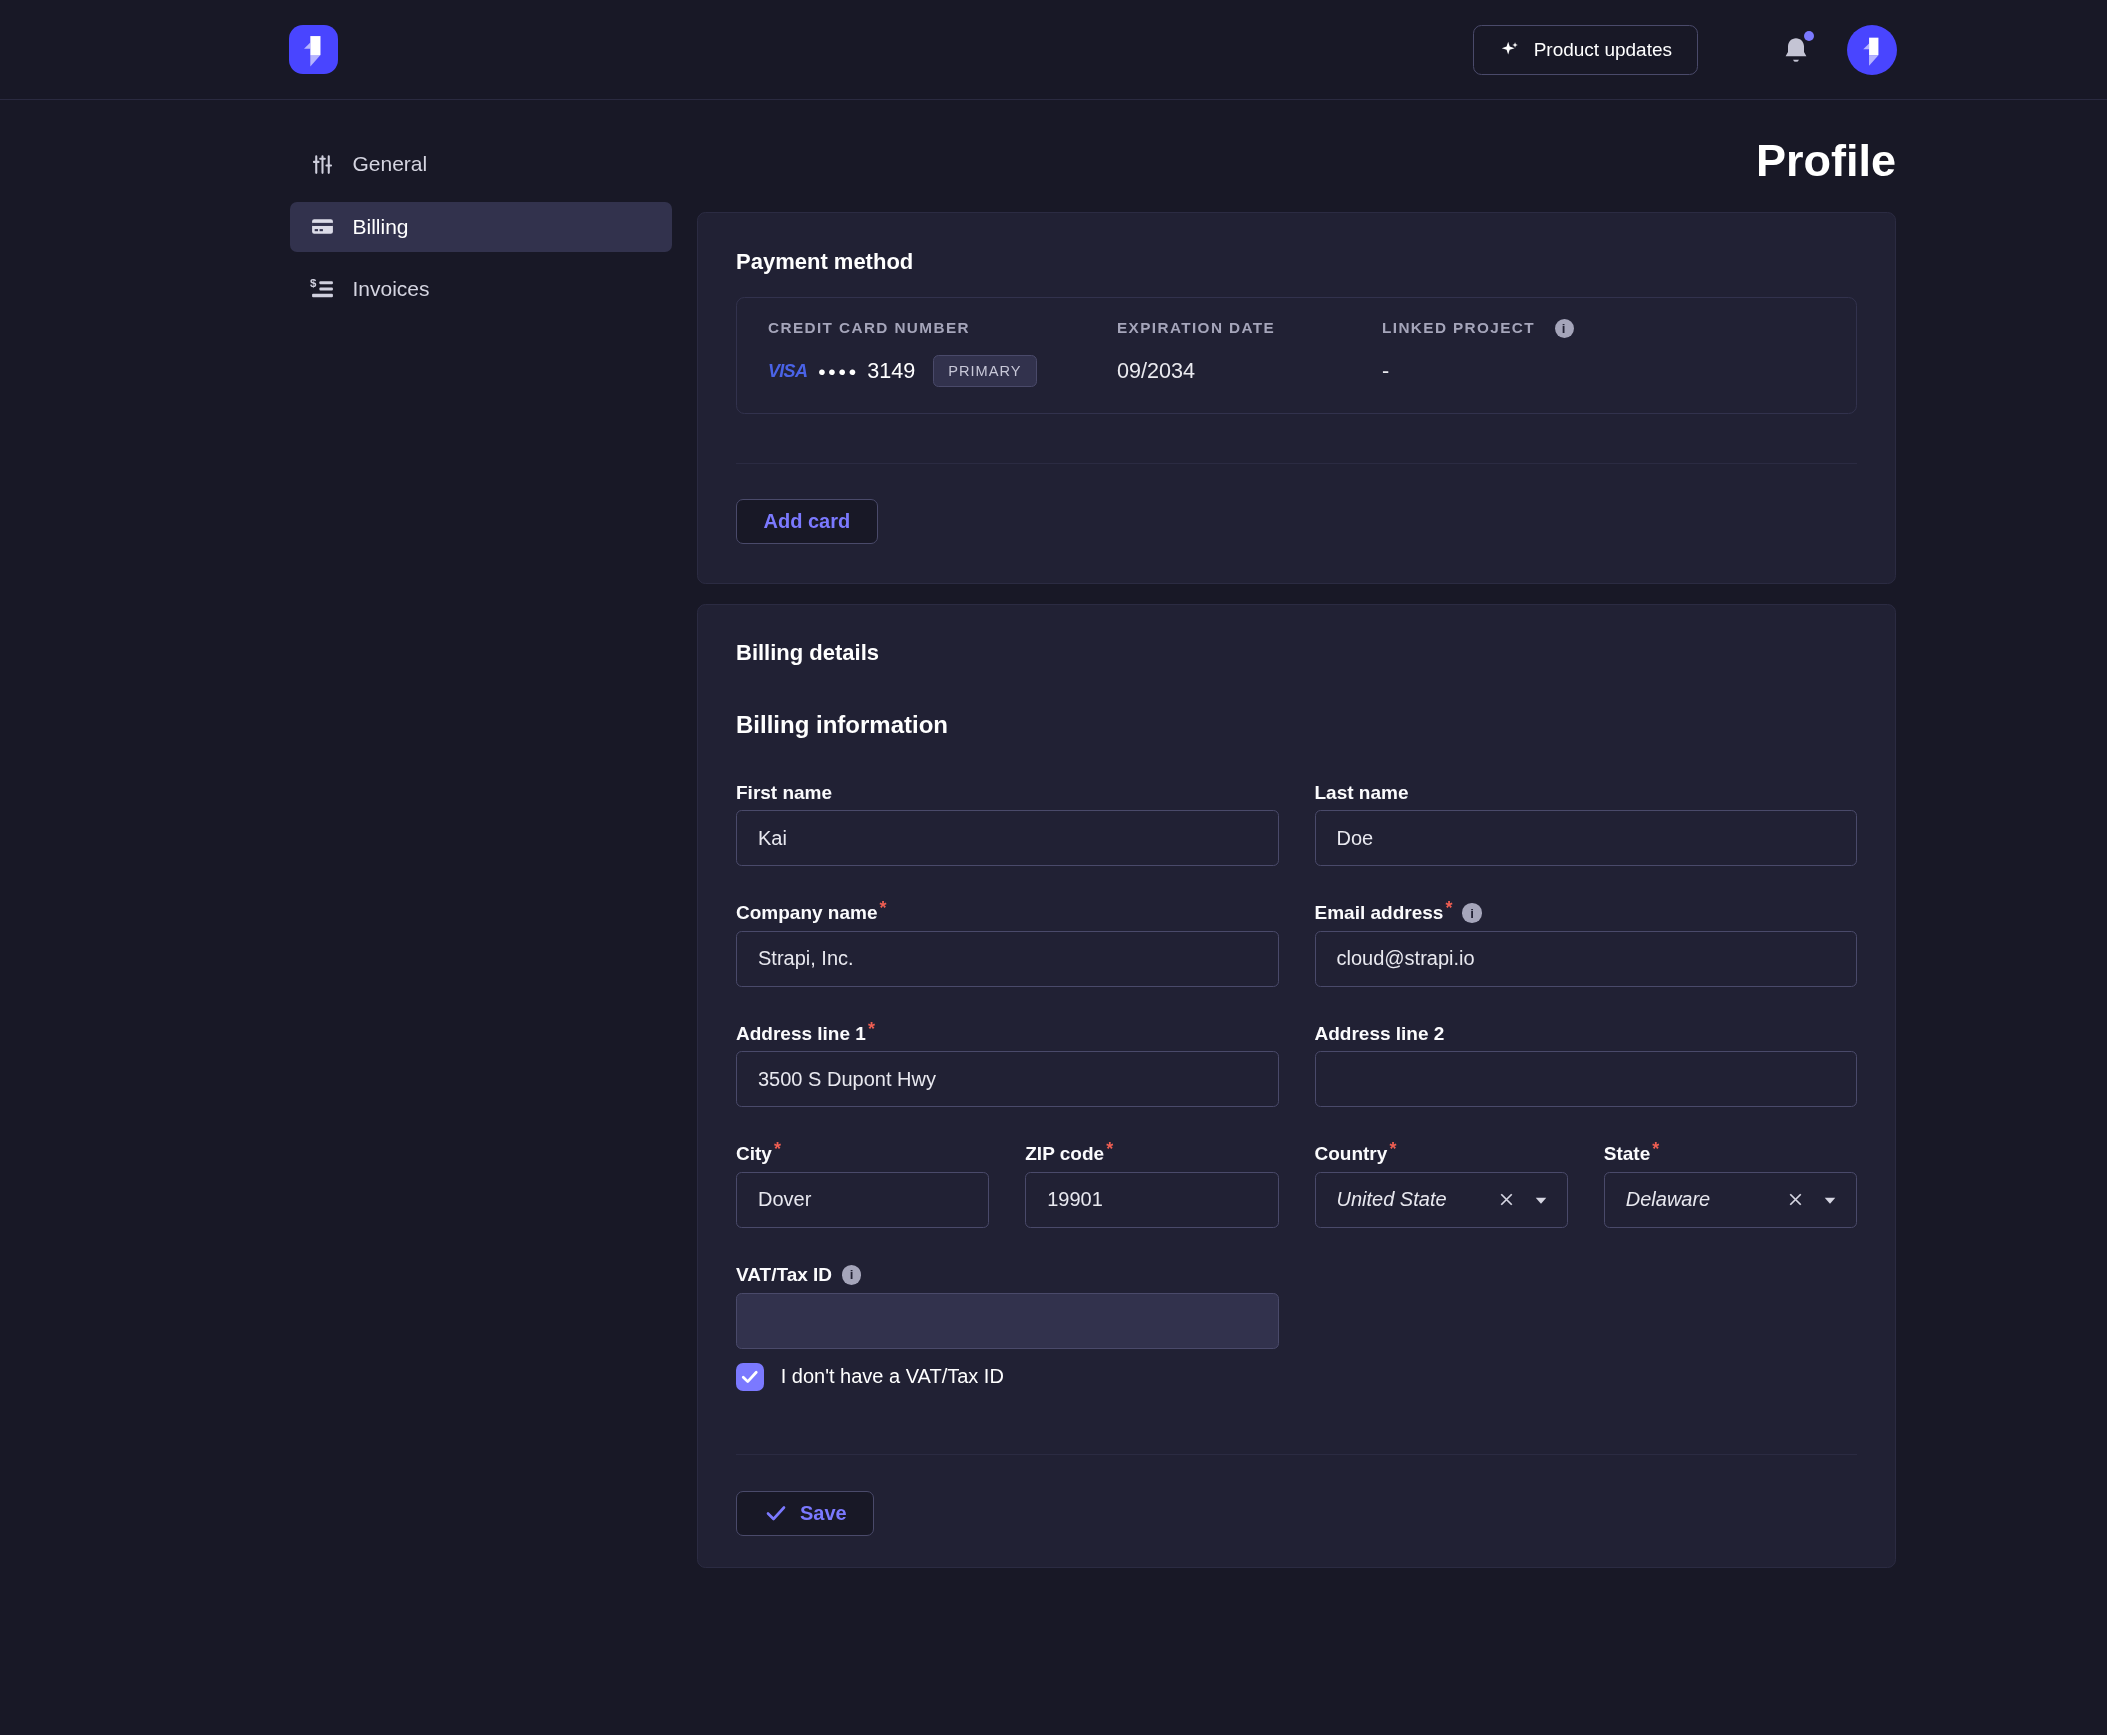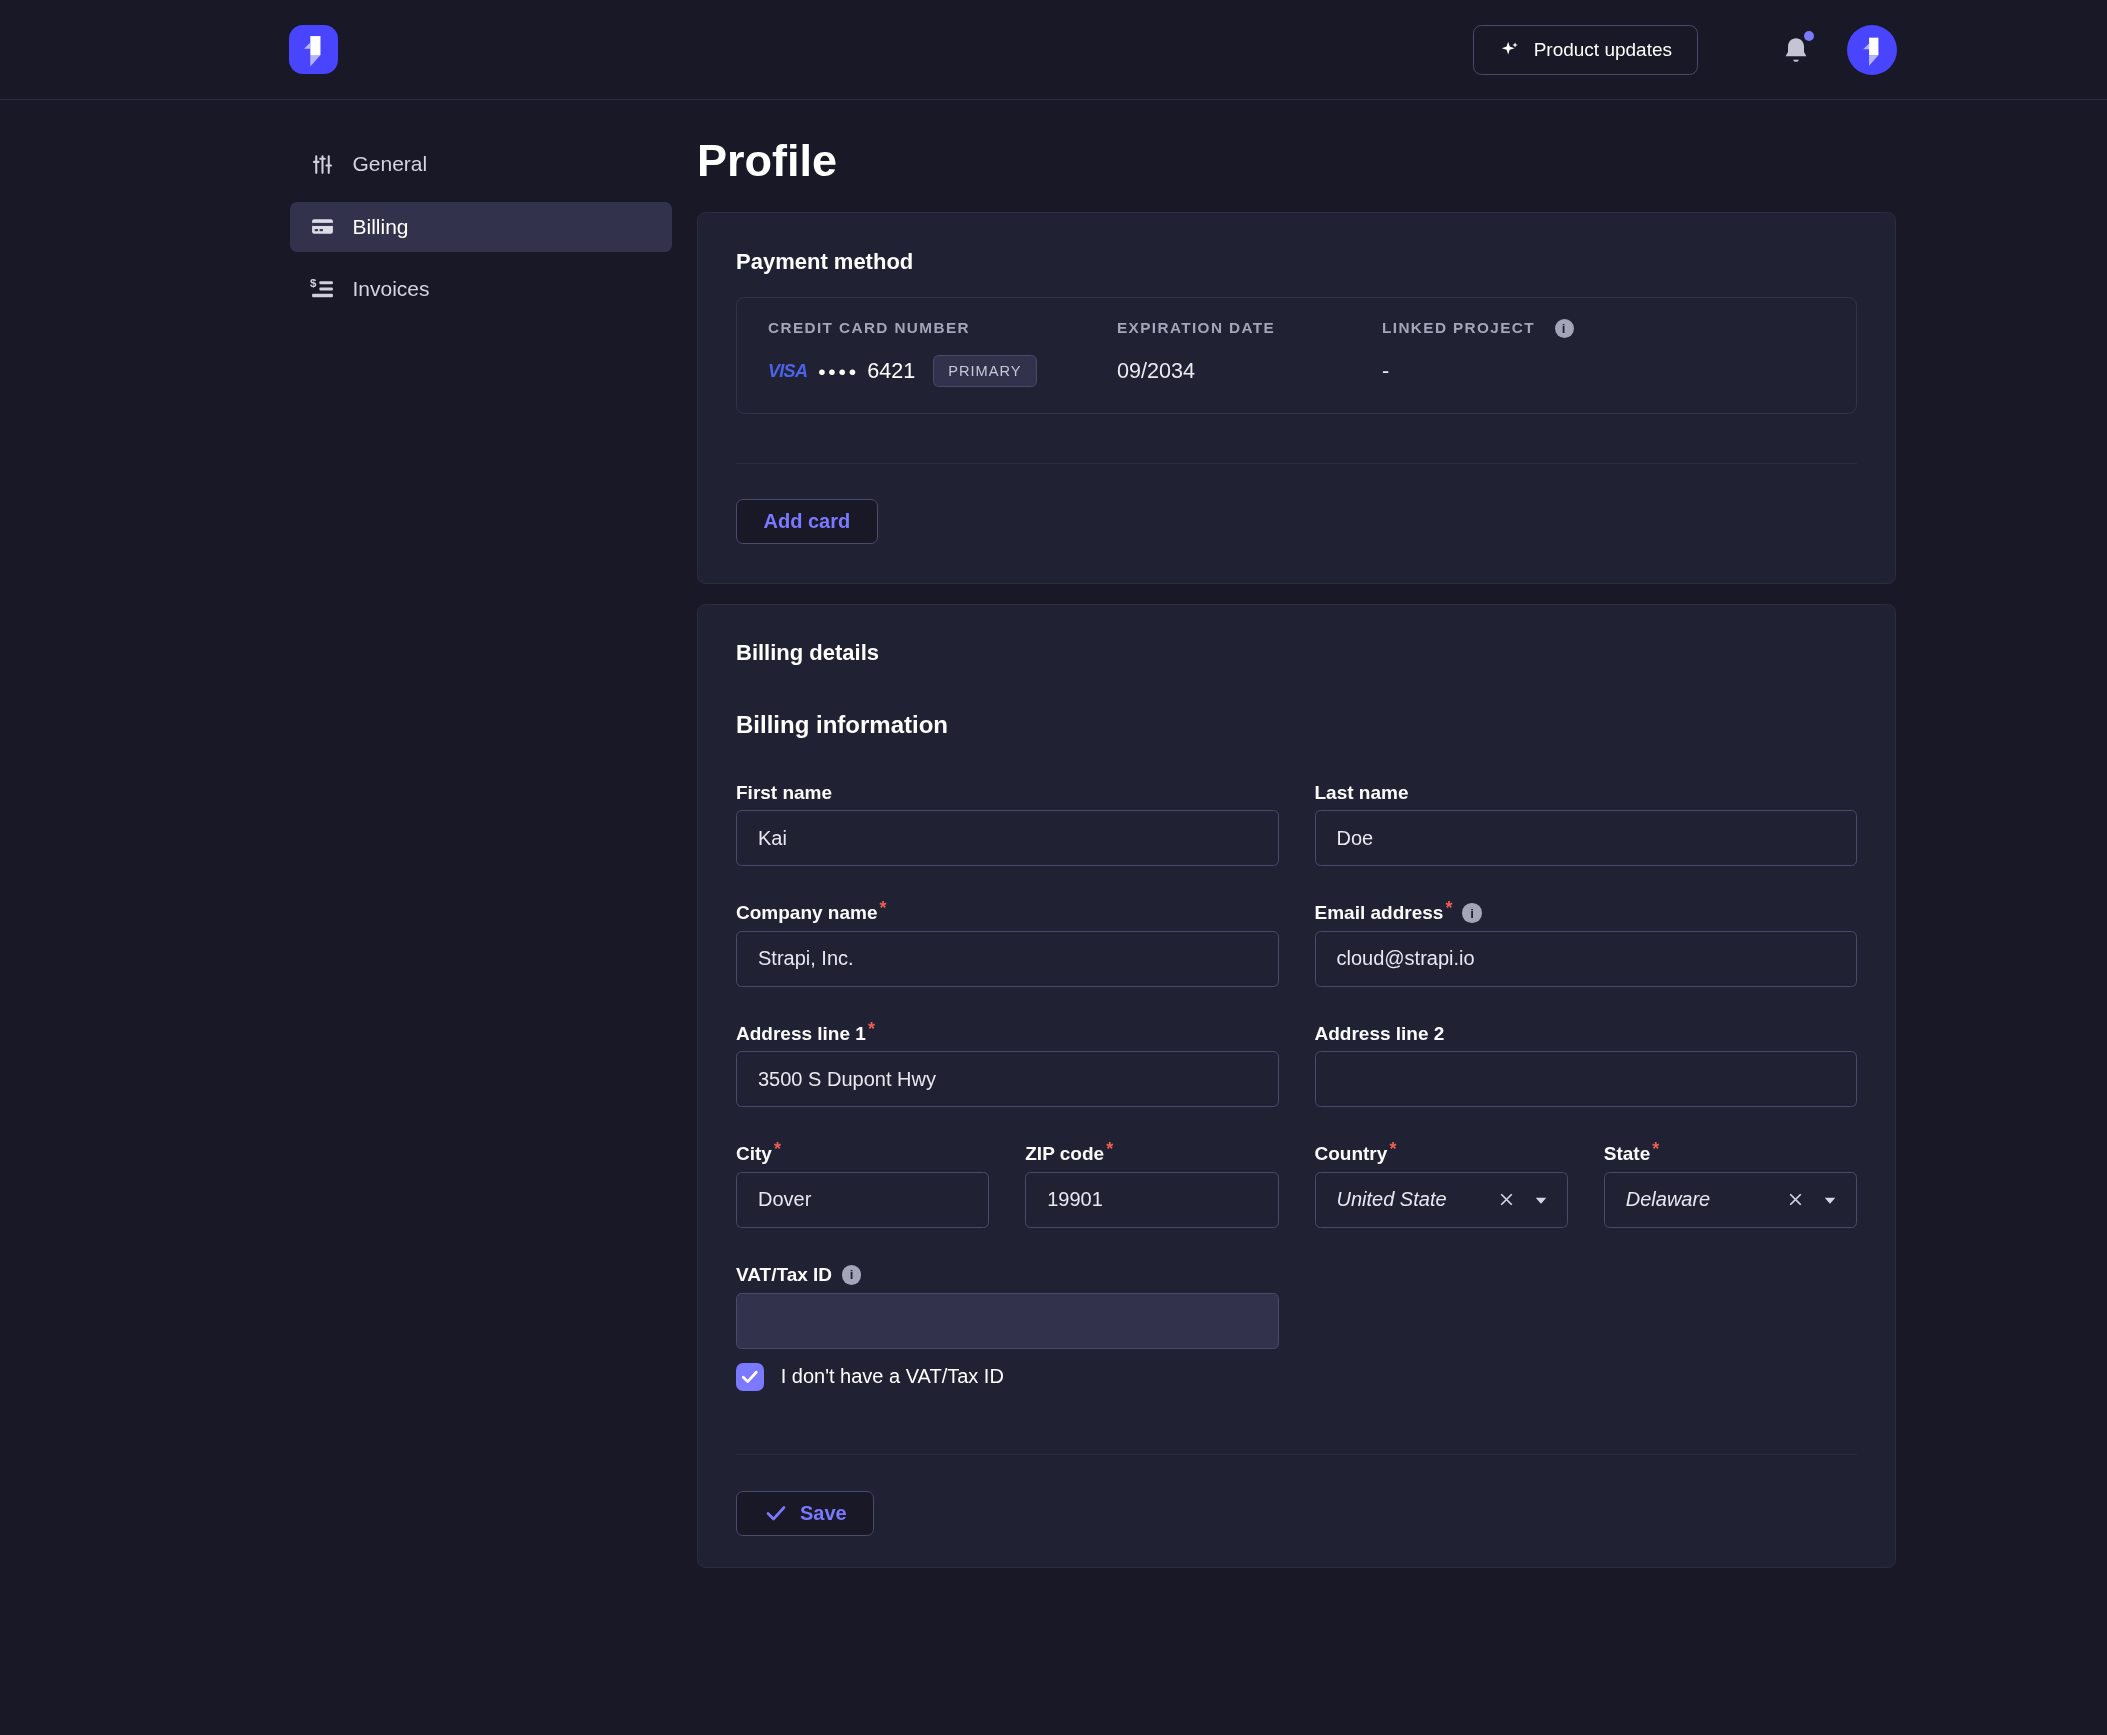--- a/index.html
+++ b/index.html
@@ -48,21 +48,21 @@
   .sidebar { position:absolute; left:290px; top:139px; width:382px; }
   .side-item {
     height:50px; margin-bottom:12.5px; padding:0 19.5px;
     display:flex; align-items:center; gap:18px;
     border-radius:7px; font-size:21px; color:#d4d4e0; cursor:pointer;
   }
   .side-item.active { background:#32324d; color:#ffffff; }
   .side-item svg { flex:0 0 auto; }
   
   .main { position:absolute; left:697px; top:100px; width:1199px; padding-top:35px; }
-  .page-title { margin:0; font-size:45px; font-weight:700; color:#ffffff; line-height:52px; }
+  .page-title { margin:0; font-size:45px; font-weight:700; color:#ffffff; line-height:52px;text-align:right; }
   .card {
     background:#212134; border:1.4px solid #2b2b42; border-radius:8.4px;
   }
   .card-payment { margin-top:25px; padding:36px 38px 39px; }
   .section-title { margin:0; font-size:22px; font-weight:600; color:#ffffff; line-height:26.5px; }
   .pm-table {
     margin-top:21px; border:1.4px solid #32324d; border-radius:8.4px;
     padding:21px 31px 25px;
     display:grid; grid-template-columns:349px 265px 1fr; row-gap:16.7px;
   }
@@ -204,21 +204,21 @@
       <div class="pm-head">CREDIT CARD NUMBER</div>
       <div class="pm-head">EXPIRATION DATE</div>
       <div class="pm-head">
         <span>LINKED PROJECT</span>
         <span class="info-icon">i</span>
       </div>
 
       <div class="pm-cell">
         <span class="visa-mark">VISA</span>
         <span class="card-mask">••••</span>
-        <span class="card-last4">6421</span>
+        <span class="card-last4">3149</span>
         <span class="primary-badge">PRIMARY</span>
       </div>
       <div class="pm-cell">09/2034</div>
       <div class="pm-cell">-</div>
     </div>
 
     <div class="divider pm-divider"></div>
 
     <button class="ghost-btn">
       <span>Add card</span>

